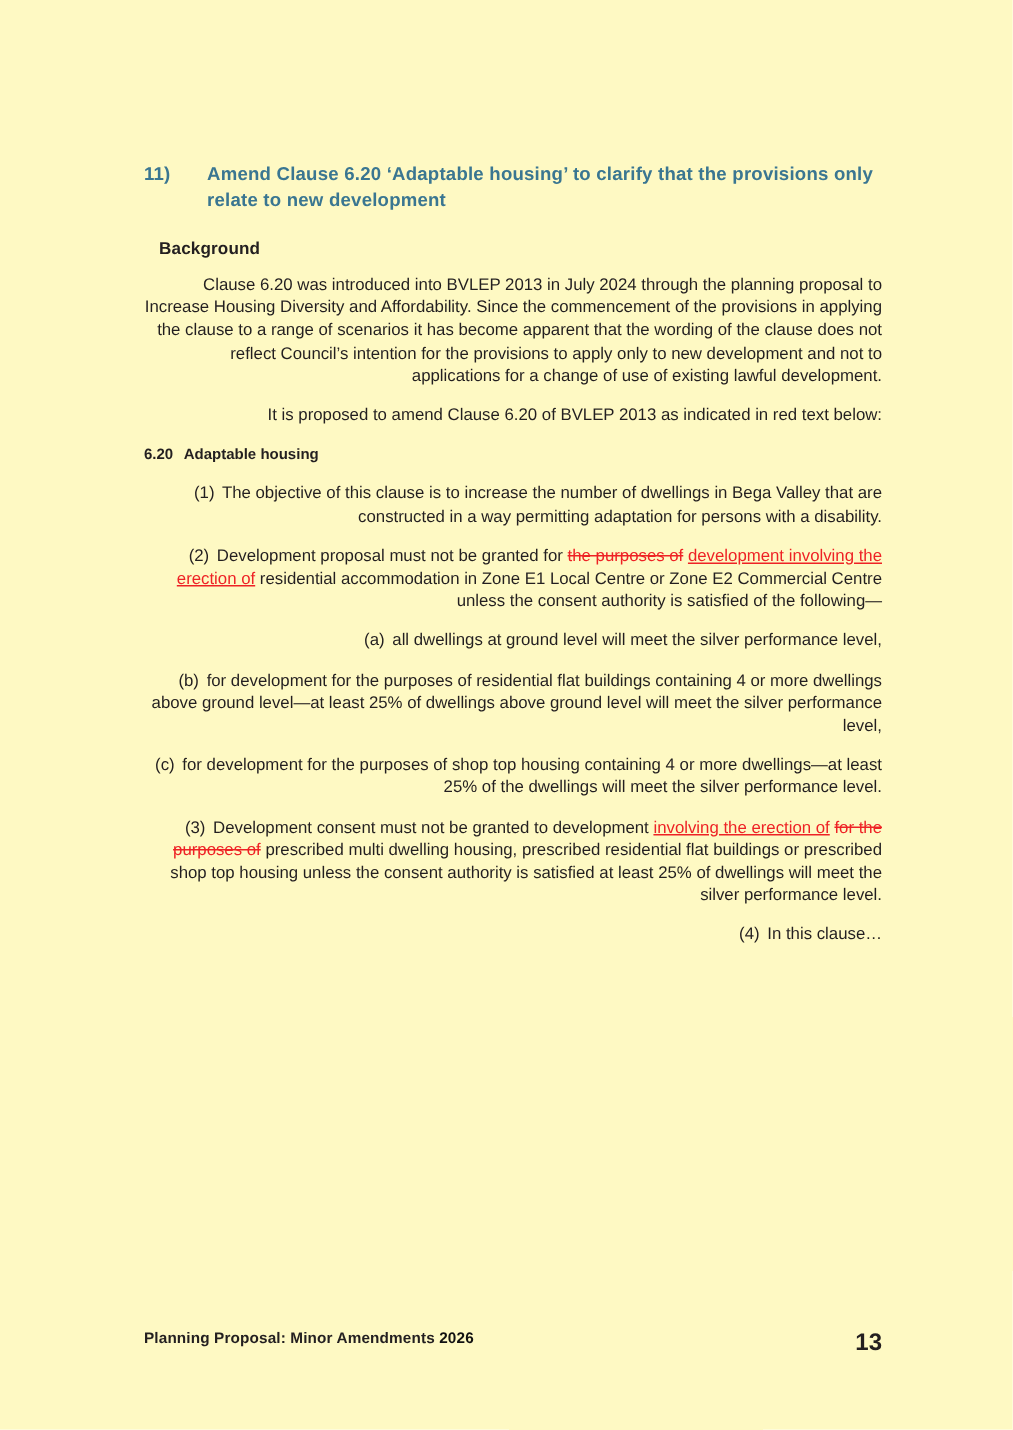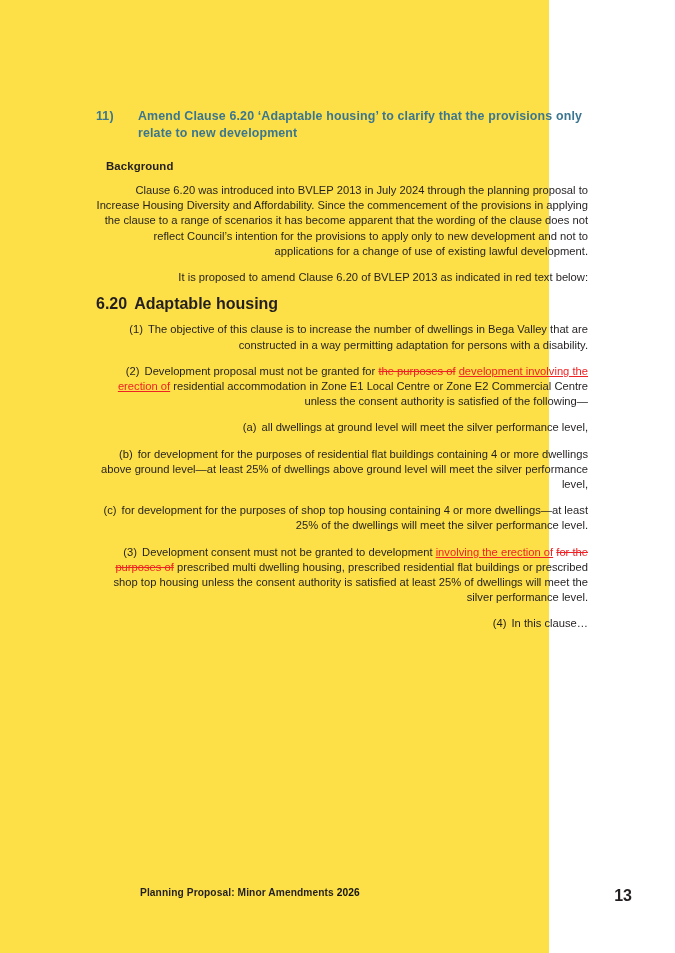--- a/index.html
+++ b/index.html
@@ -12,23 +12,23 @@
     height: 953px;
     position: relative;
     font-family: "Liberation Sans", sans-serif;
     color: #231f20;
     overflow: hidden;
   }
 
   .page {
     position: absolute;
     left: 0; top: 0;
-    width: 549px;
+    width: 675px;
     height: 953px;
-    background: #fde047;
+    background: #fef9c3;
   }
 
   .content {
     position: absolute;
     left: 96px;
     top: 108px;
     width: 492px;
   }
 
   
@@ -63,21 +63,21 @@
   p.body {
     font-size: 11.2px;
     line-height: 15.2px;
     color: #231f20;
     margin: 0 0 11px 0;
     text-align: right;
   }
 
   .clause-heading {
     font-weight: bold;
-    font-size: 16px;
+    font-size: 10px;
     line-height: 15.2px;
     margin: 0 0 11px 0;
   }
   .clause-heading .numpart { margin-right: 7px; }
 
   
   .del {
     color: #ee2225;
     text-decoration: line-through;
     text-decoration-color: #ee2225;
@@ -90,21 +90,20 @@
 
   .lead { margin-right: 2px; }
 
   
   .footer {
     position: absolute;
     left: 96px;
     top: 887px;
     width: 492px;
     height: 16px;
-    margin-left: 44px;
   }
   .footer-left {
     position: absolute;
     left: 0;
     top: 0;
     font-size: 10.2px;
     font-weight: bold;
     color: #231f20;
     letter-spacing: 0.1px;
   }

